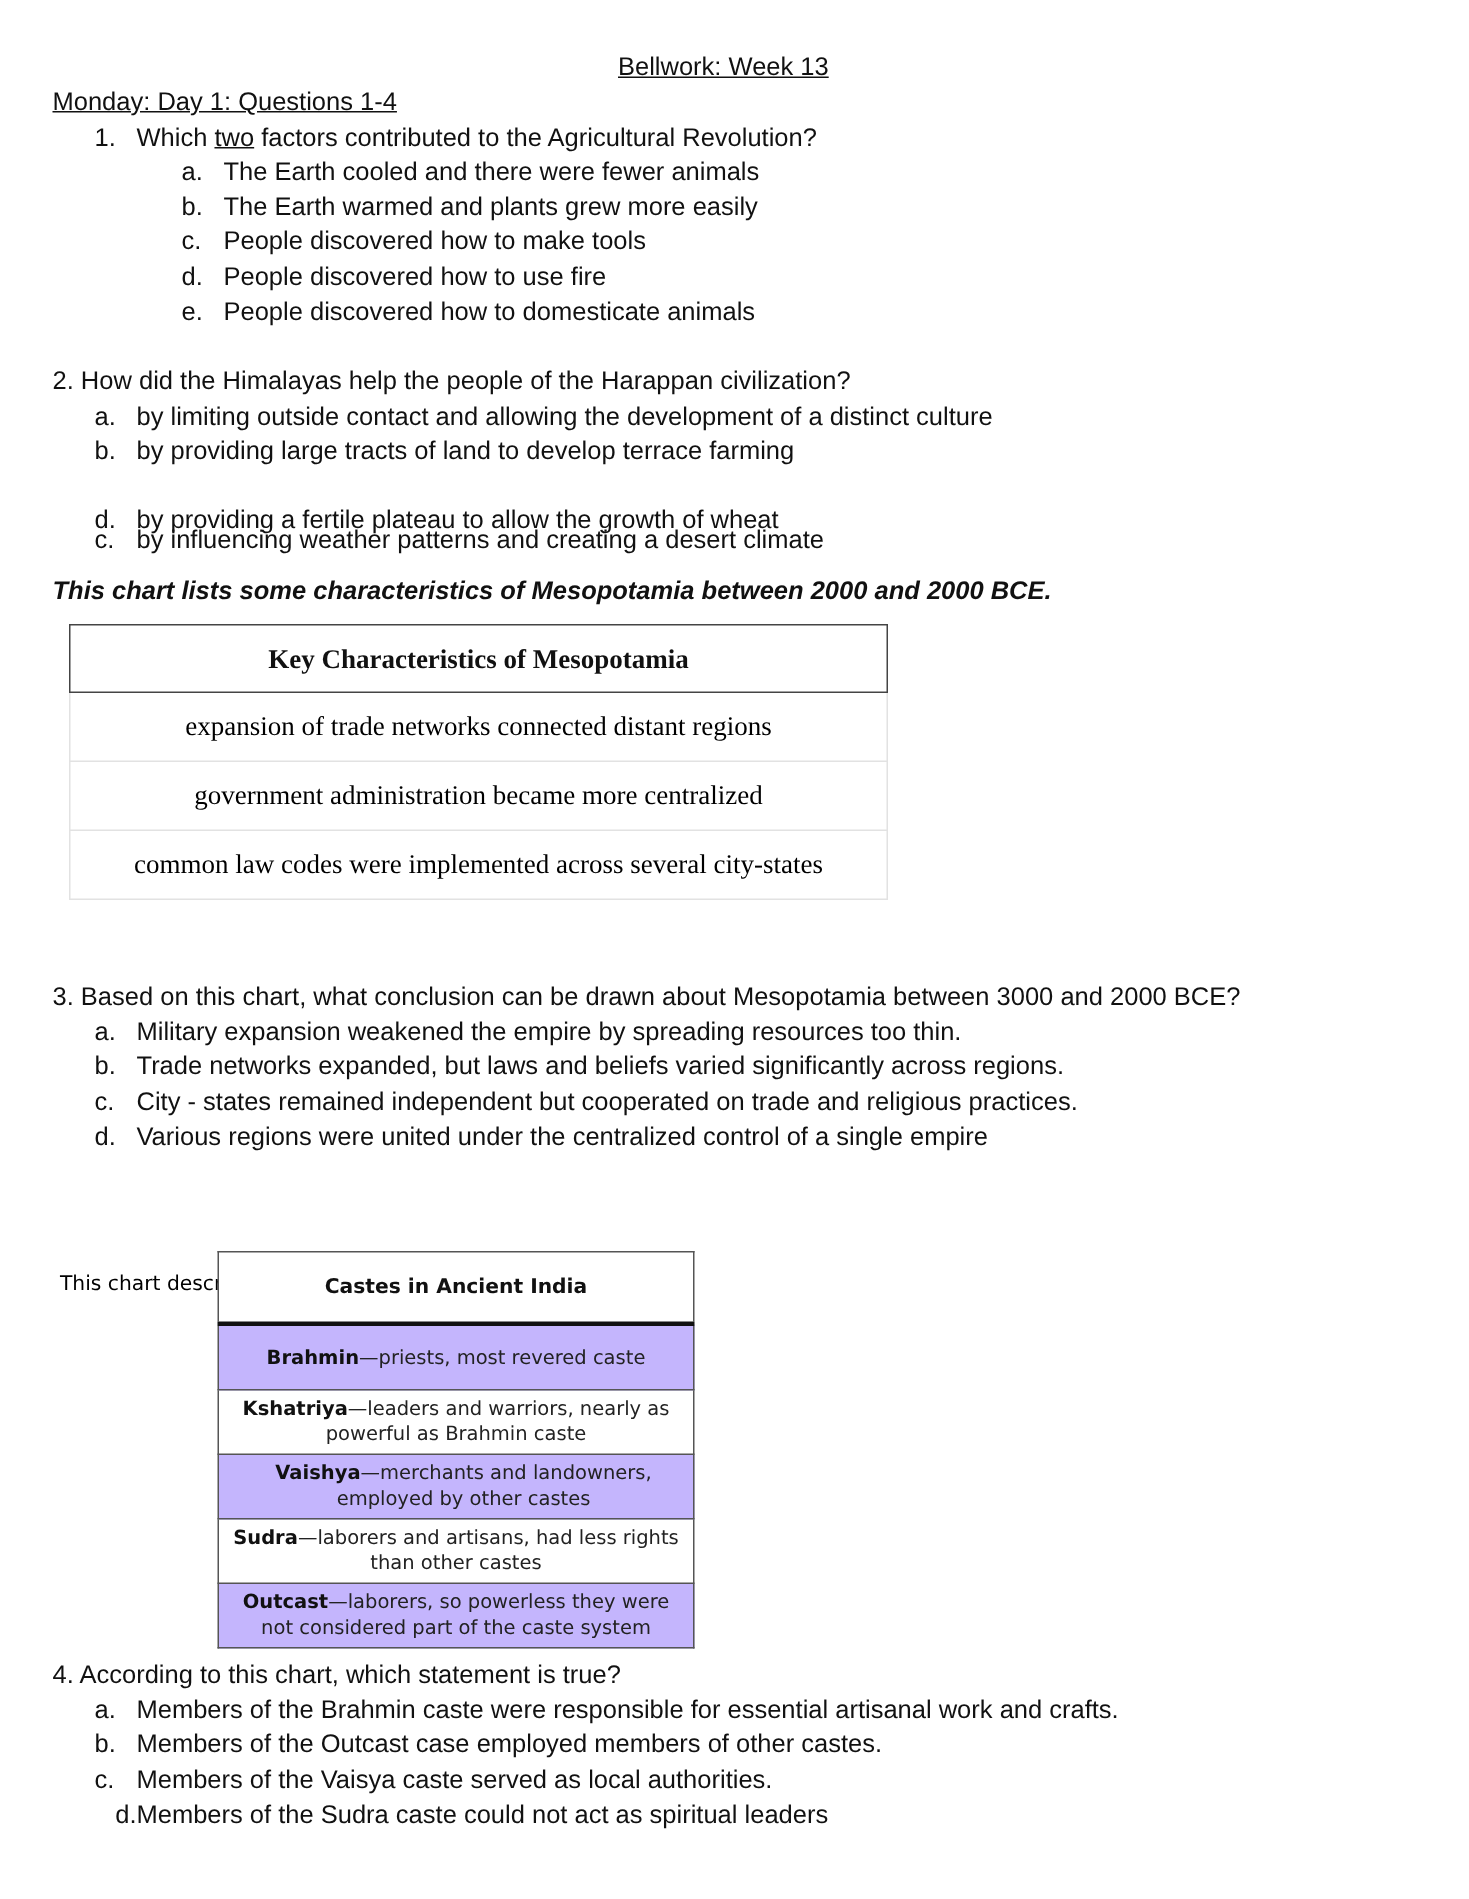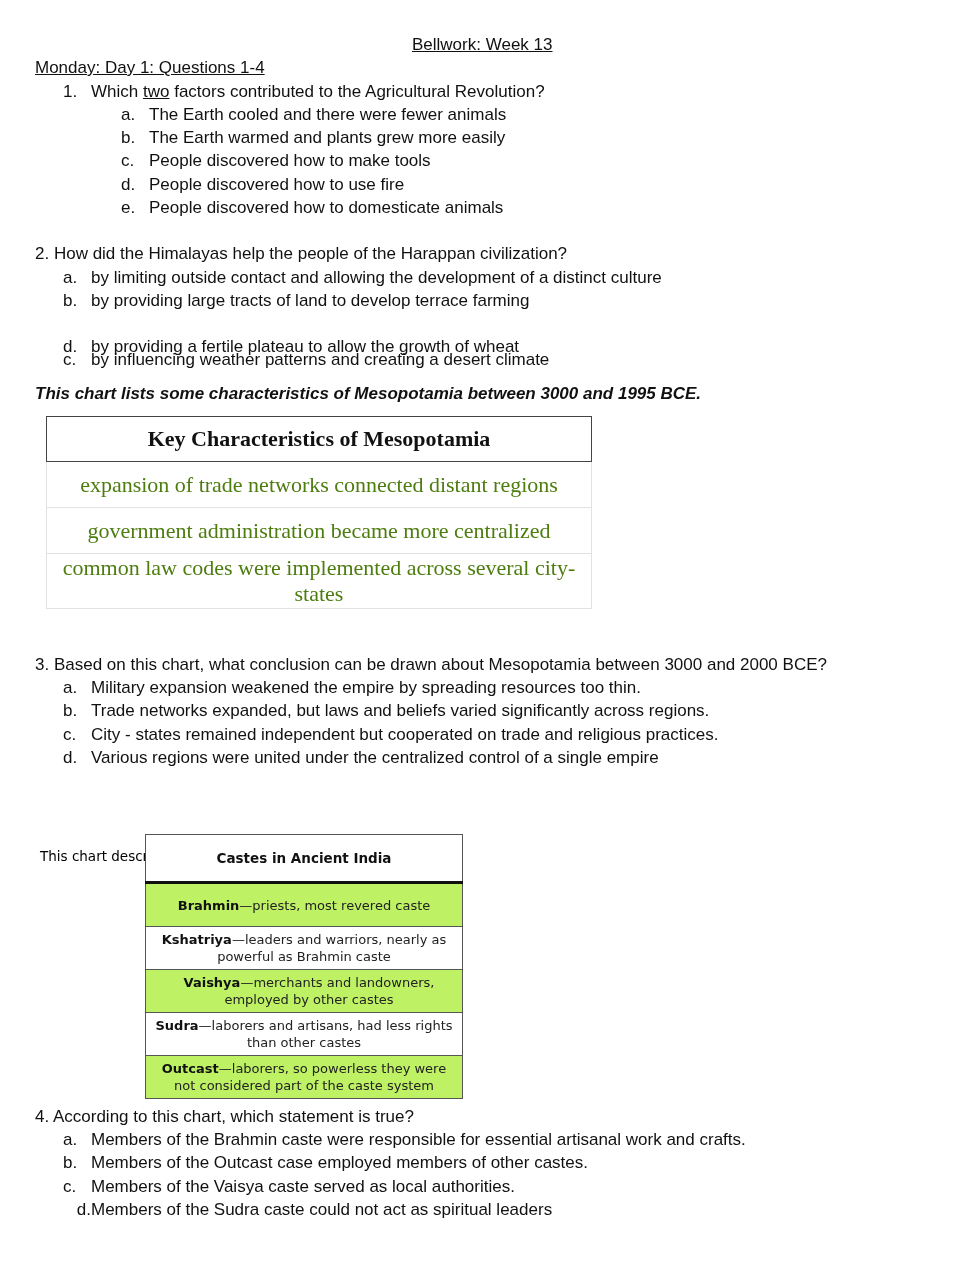--- a/index.html
+++ b/index.html
@@ -9,47 +9,47 @@
   }
   .abs { position: absolute; white-space: nowrap; line-height: 20px; }
   .u { text-decoration: underline; }
   .b { font-weight: normal; }
   .bi { font-weight: bold; font-style: italic; }
   .marker { display: inline-block; width: 28px; }
 
   
   .meso {
     position: absolute; left: 46px; top: 416px; width: 546px;
-    border-collapse: collapse; font-family: "Liberation Serif", serif; font-size: 22px;
+    border-collapse: collapse; font-family: "Liberation Serif", serif; font-size: 18px;
   }
   .meso th {
     height: 42px; border: 1.5px solid #444; font-weight: bold; text-align: center;
   }
   .meso td {
-    height: 43px; border: 1px solid #e2e2e2; text-align: center; color: #4d7c0f;
+    height: 43px; border: 1px solid #e2e2e2; text-align: center; color: #000000;
   }
 
   .caste-caption {
     position: absolute; left: 40px; top: 848px; font-family: "DejaVu Sans", sans-serif;
     font-weight: normal; font-size: 13.5px; color: #000000;
   }
   
   .caste {
     position: absolute; left: 145px; top: 834px; width: 318px;
     border-collapse: collapse; font-family: "DejaVu Sans", sans-serif; font-size: 13px;
   }
   .caste th {
     height: 44px; border: 1.5px solid #555; border-bottom: 3px solid #111;
     font-weight: bold; text-align: center; background: #fff; font-size: 13.5px;
   }
   .caste td {
     border: 1.5px solid #555; text-align: center; line-height: 17px;
     padding: 2px 6px; color: #222;
   }
-  .caste tr.shade td { background: #bef264; }
+  .caste tr.shade td { background: #c4b5fd; }
   .caste td .cname { font-weight: bold; color: #111; }
 </style>
 </head>
 <body>
 
 <div class="abs b u" style="left:412px; top:35px;">Bellwork: Week 13</div>
 <div class="abs b u" style="left:35px; top:58px;">Monday: Day 1: Questions 1-4</div>
 
 <div class="abs" style="left:63px; top:82px;">
   <span class="marker">1.</span><span>Which</span> <span class="b u">two</span> <span> factors contributed to the Agricultural Revolution?</span>
@@ -59,21 +59,21 @@
 <div class="abs" style="left:121px; top:151px;"><span class="marker">c.</span><span>People discovered how to make tools</span></div>
 <div class="abs" style="left:121px; top:175px;"><span class="marker">d.</span><span>People discovered how to use fire</span></div>
 <div class="abs" style="left:121px; top:198px;"><span class="marker">e.</span><span>People discovered how to domesticate animals</span></div>
 
 <div class="abs" style="left:35px; top:244px;">2. How did the Himalayas help the people of the Harappan civilization?</div>
 <div class="abs" style="left:63px; top:268px;"><span class="marker">a.</span><span>by limiting outside contact and allowing the development of a distinct culture</span></div>
 <div class="abs" style="left:63px; top:291px;"><span class="marker">b.</span><span>by providing large tracts of land to develop terrace farming</span></div>
 <div class="abs" style="left:63px; top:314px;margin-top:36px;"><span class="marker">c.</span><span>by influencing weather patterns and creating a desert climate</span></div>
 <div class="abs" style="left:63px; top:337px;"><span class="marker">d.</span><span>by providing a fertile plateau to allow the growth of wheat</span></div>
 
-<div class="abs bi" style="left:35px; top:384px;">This chart lists some characteristics of Mesopotamia between 3000 and 1995 BCE.</div>
+<div class="abs bi" style="left:35px; top:384px;">This chart lists some characteristics of Mesopotamia between 2000 and 2000 BCE.</div>
 <table class="meso">
   <tbody>
       <tr>
         <th>Key Characteristics of Mesopotamia</th>
       </tr>
   <tr>
         <td>expansion of trade networks connected distant regions</td>
       </tr>
   <tr>
         <td>government administration became more centralized</td>

